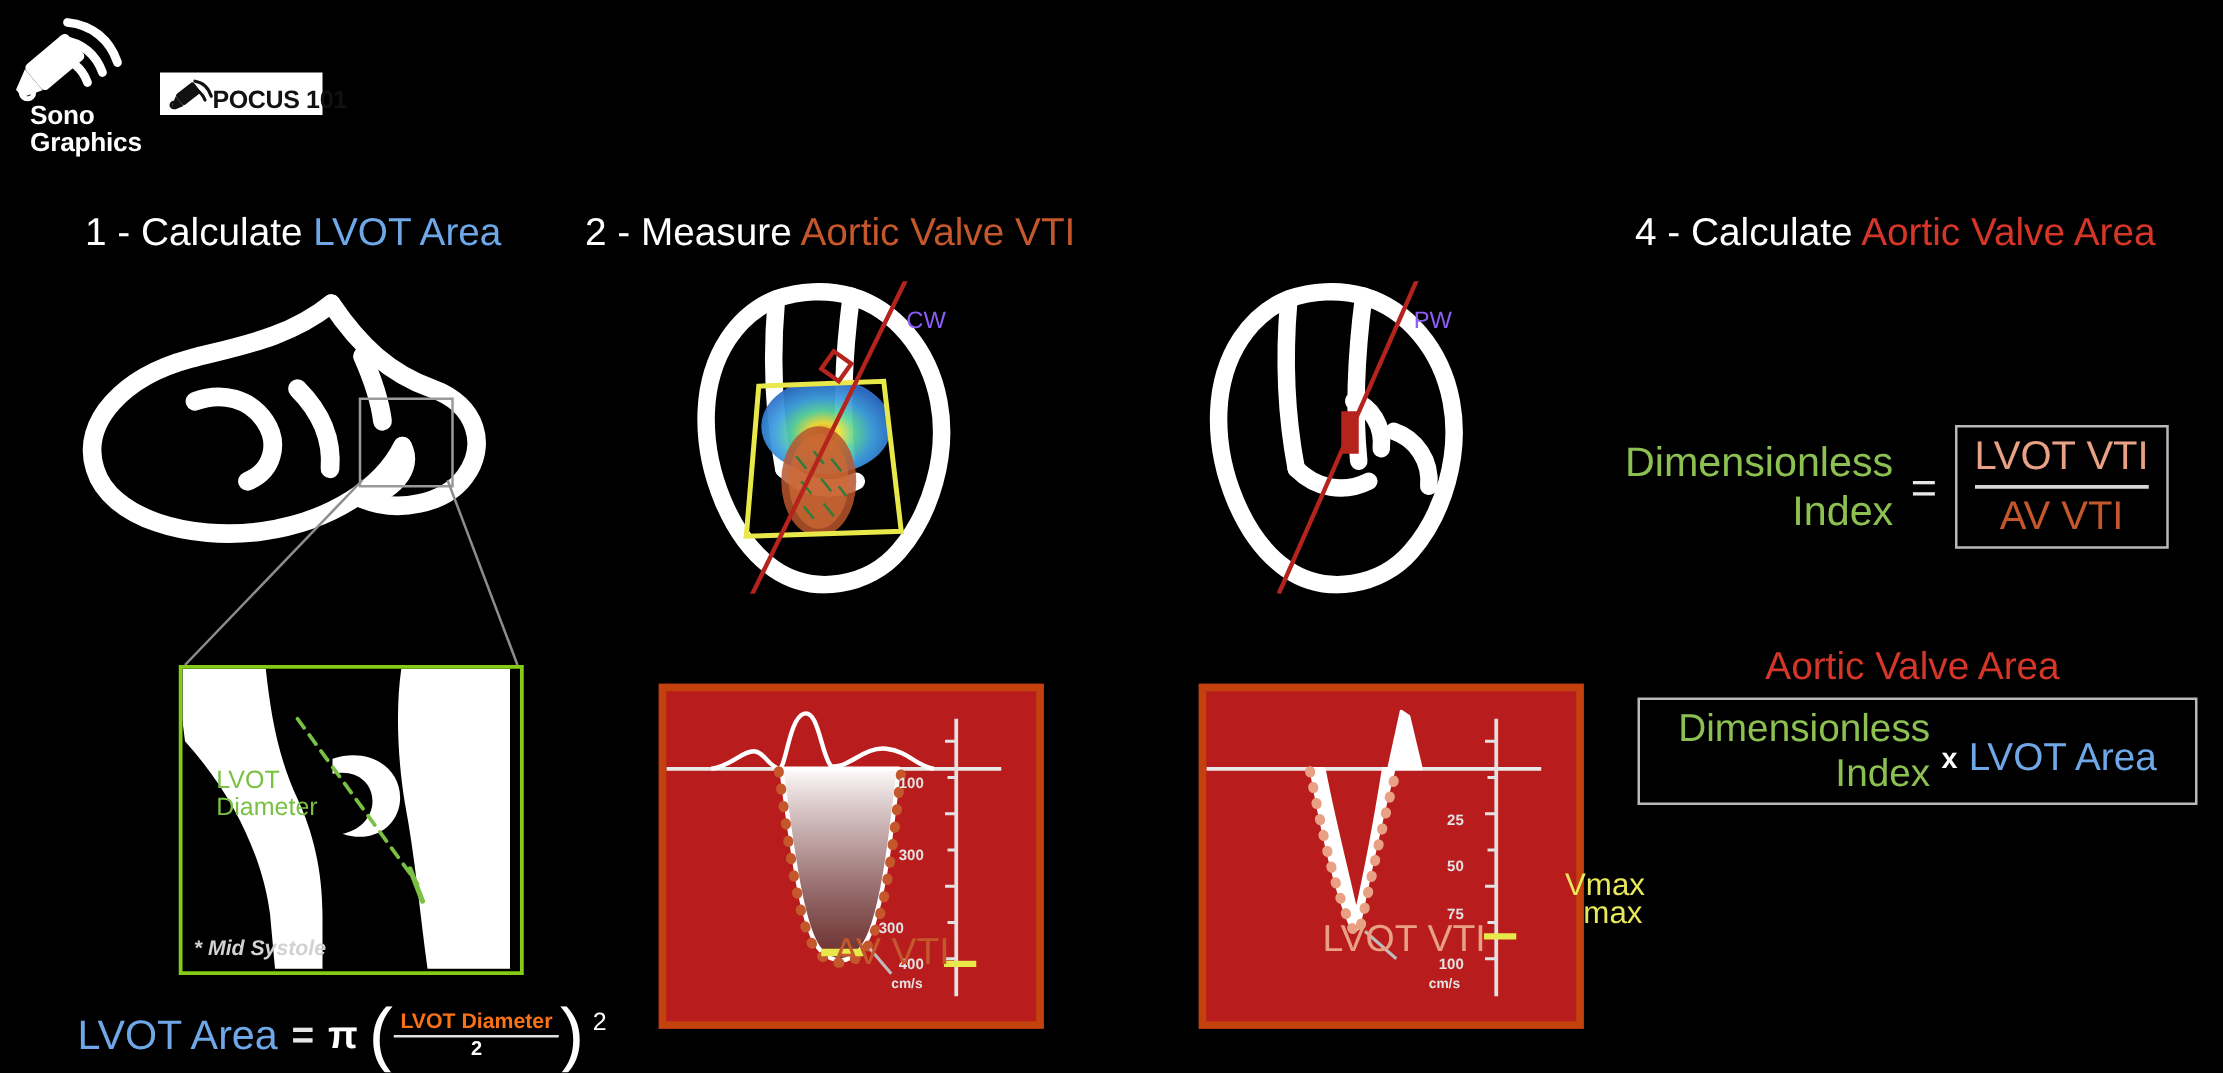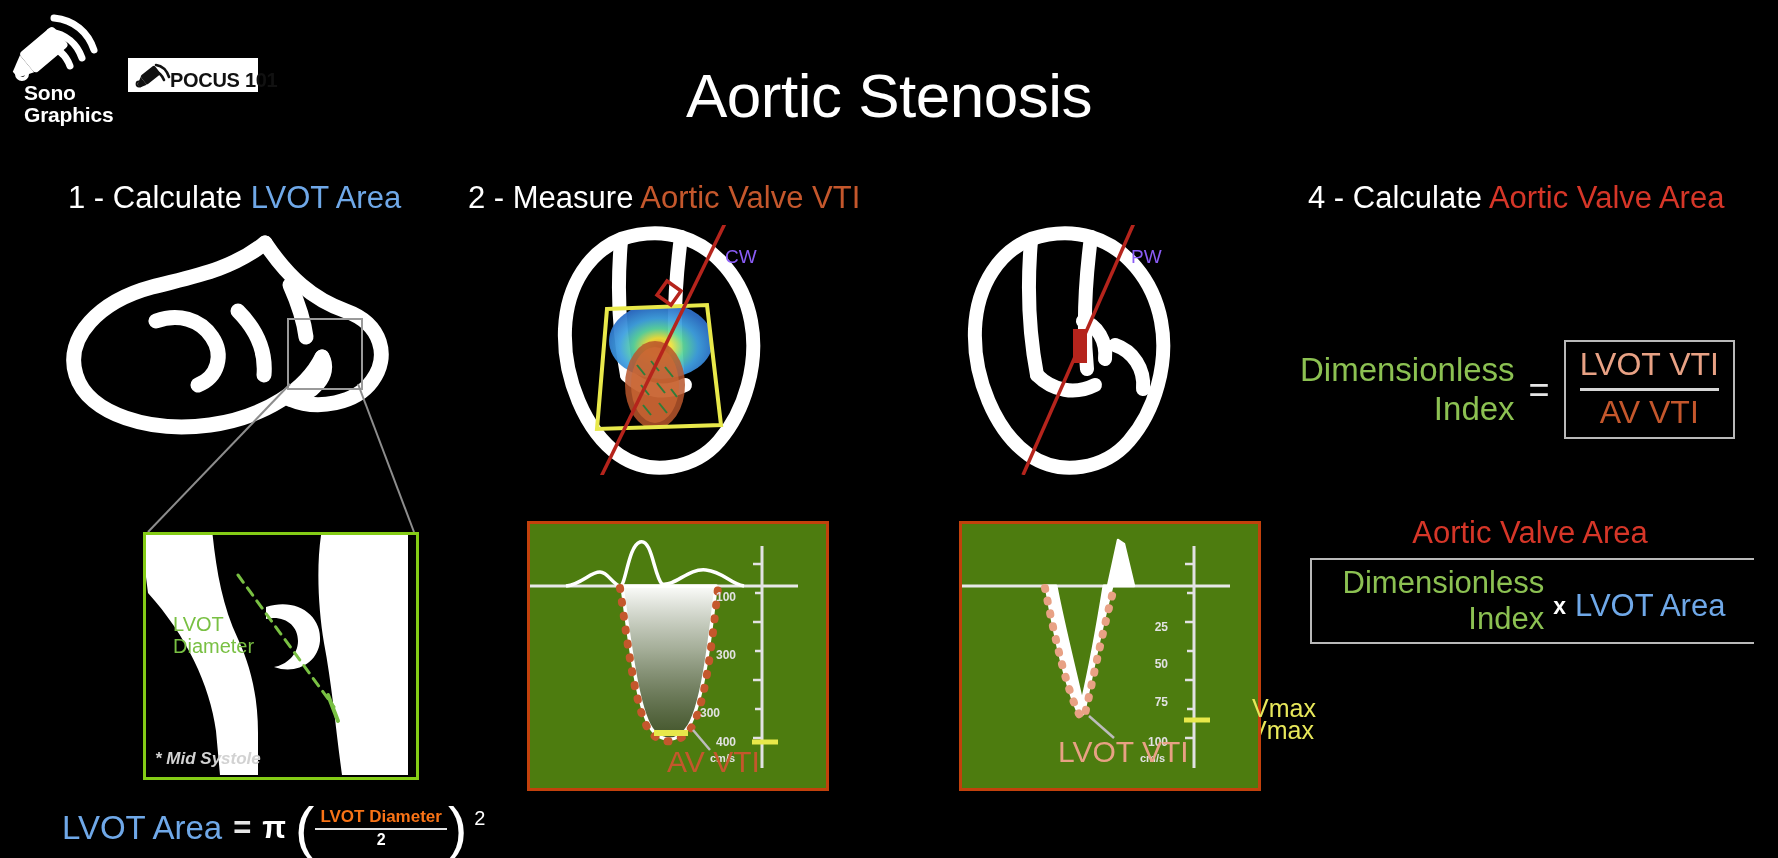--- a/index.html
+++ b/index.html
@@ -11,20 +11,21 @@
   body {
     font-family: "Liberation Sans", sans-serif;
     -webkit-font-smoothing: antialiased;
   }
   #slide {
     position: relative;
     width: 1754px;
     height: 858px;
     background: #000000;
     overflow: hidden;
+    padding-left: 17px;
   }
   .abs { position: absolute; }
 
   
   #sono-logo { left: 8px; top: 4px; width: 130px; height: 128px; }
   #sono-logo .logo-text {
     position: absolute;
     left: 16px; top: 78px;
     color: #ffffff;
     font-size: 21px;
@@ -53,21 +54,21 @@
     left: 0; top: 60px; width: 1778px;
     text-align: center;
     color: #ffffff;
     font-size: 62px;
     font-weight: 400;
     letter-spacing: -0.5px;
   }
 
   
   .step-head {
-    top: 182px;
+    top: 170px;
     font-size: 31px;
     font-weight: 400;
     color: #ffffff;
     white-space: nowrap;
     line-height: 1;
   }
   #step1-head { left: 68px; }
   #step2-head { left: 468px; }
   #step3-head { left: 942px; }
   #step4-head { left: 1308px; }
@@ -118,23 +119,24 @@
     white-space: nowrap;
   }
   #small-roi {
     left: 287px; top: 318px;
     width: 72px; height: 68px;
     border: 2px solid #9a9a9a;
   }
 
   
   .dop-panel {
-    border: 3px solid #c2410c;
-    background: #4d7c0f;
+    border: 6px solid #c2410c;
+    background: #b91c1c;
     overflow: hidden;
+    margin-top: 26px;
   }
   #panel-cw { left: 527px; top: 521px; width: 296px; height: 264px; }
   #panel-pw { left: 959px; top: 521px; width: 296px; height: 264px; }
 
   .panel-caption {
     font-size: 30px;
     font-weight: 400;
     white-space: nowrap;
   }
   #av-vti-cap   { left: 667px;  top: 745px; color: #c4572c; }
@@ -320,21 +322,20 @@
       </g>
       <g transform="rotate(-38 16 14)">
         <rect x="8" y="8" width="18" height="11" rx="2" fill="#111111"></rect>
         <path d="M8 9 L1 13 L1 17 L8 19 Z" fill="#111111"></path>
       </g>
       <circle cx="5" cy="22" r="2.4" fill="none" stroke="#111111" stroke-width="2"></circle>
     </svg>
     <span class="pocus-text">POCUS 101</span>
   </div>
 
-  <div class="abs" id="title">Aortic Stenosis</div>
 
   <div class="abs step-head" id="step1-head"><span>1 - Calculate </span><span class="hl-lvot">LVOT Area</span></div>
   <div class="abs step-head" id="step2-head"><span>2 - Measure </span><span class="hl-av">Aortic Valve VTI</span></div>
   <div class="abs step-head" id="step4-head"><span>4 - Calculate </span><span class="hl-avarea">Aortic Valve Area</span></div>
 
   <svg class="abs heart-svg" id="heart1" width="380" height="220" viewBox="0 0 380 220">
     <g fill="none" stroke="#ffffff" stroke-width="15" stroke-linecap="round" stroke-linejoin="round">
       <path d="M205 18 C170 46 130 52 92 62 C40 76 4 112 16 150 C28 190 92 208 150 200 C206 192 246 164 262 132"></path>
       <path d="M205 18 C228 52 252 74 286 86 C322 99 330 132 312 156 C296 178 258 186 230 174"></path>
       <path d="M262 132 C272 150 252 170 230 174"></path>

